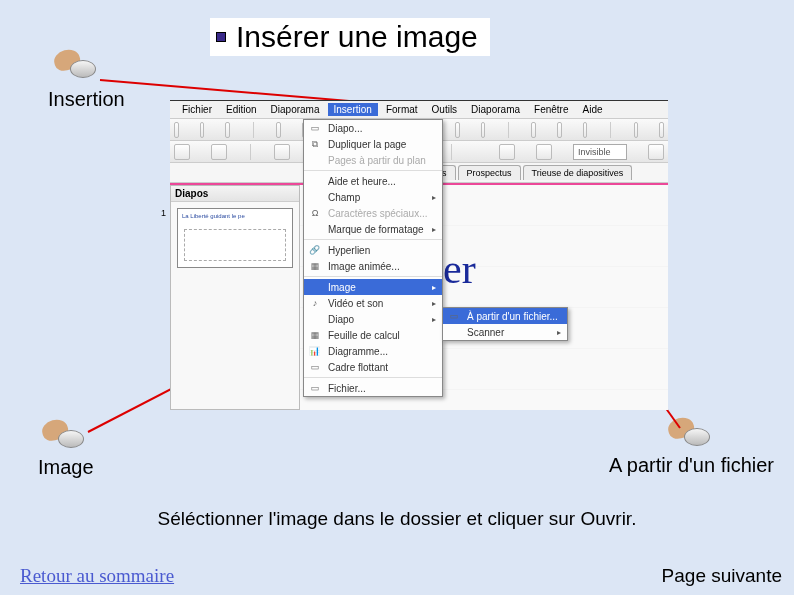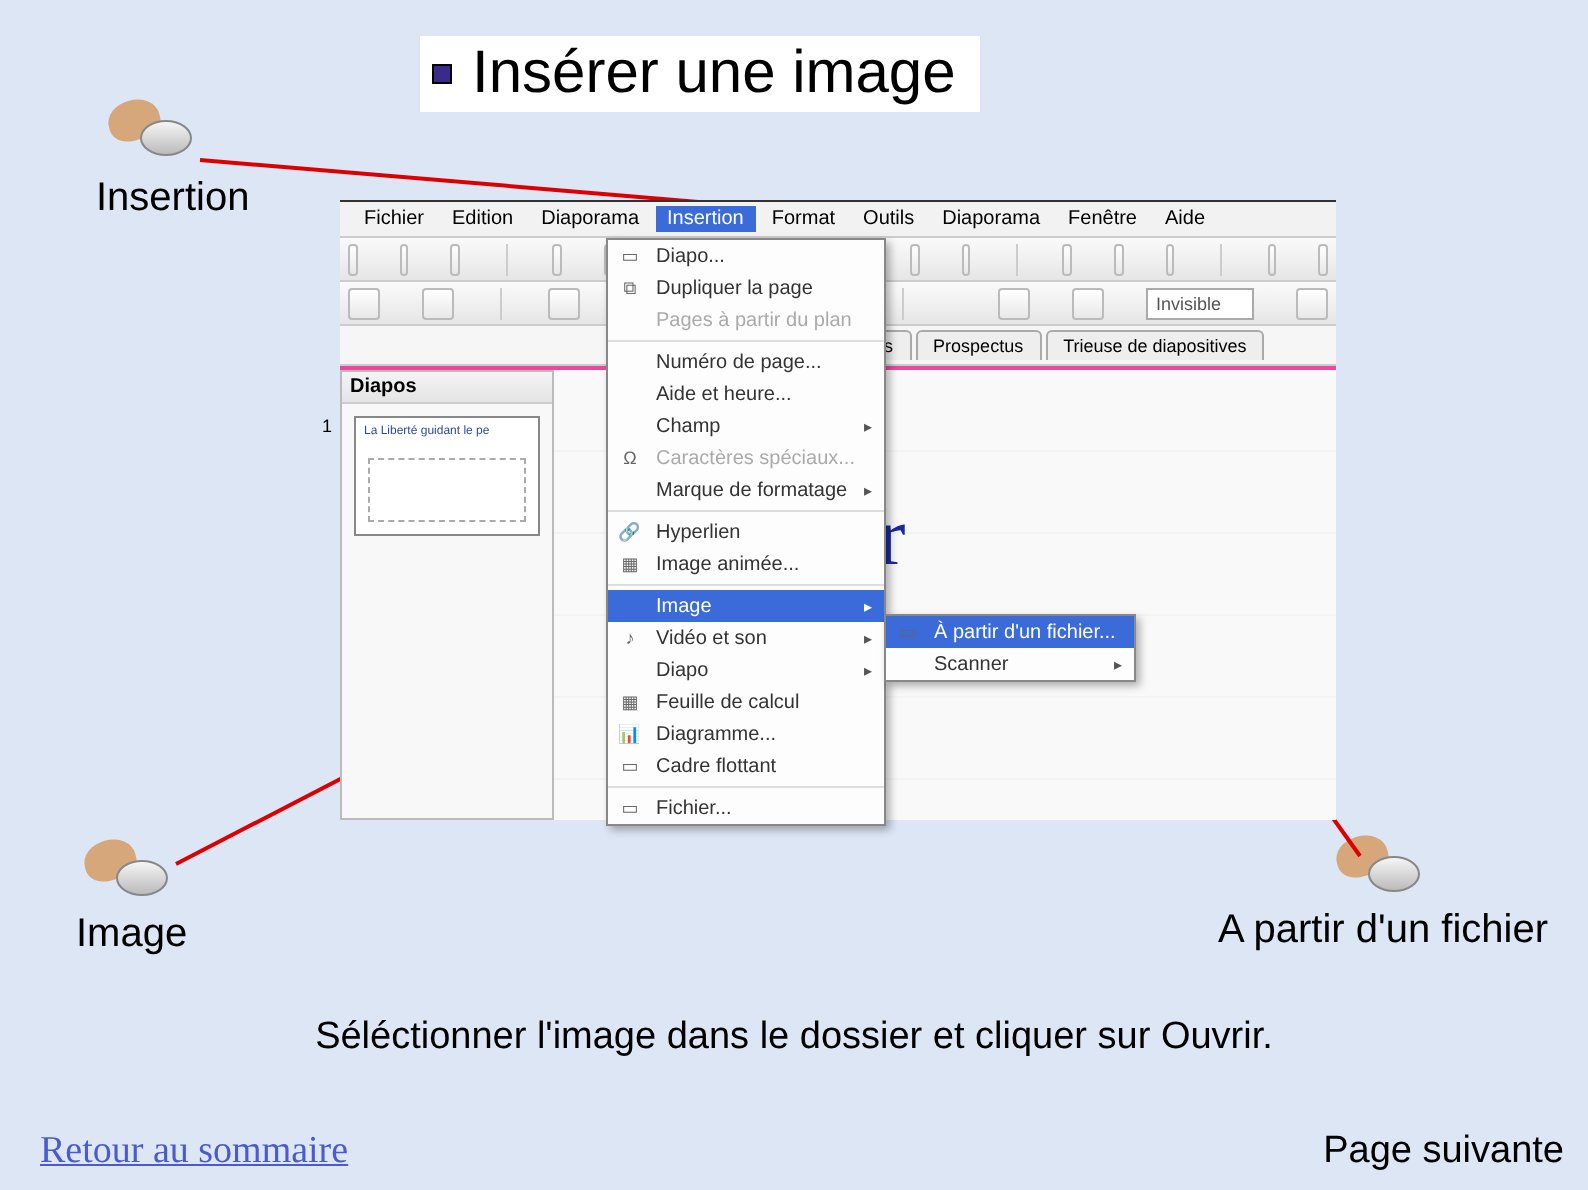--- a/index.html
+++ b/index.html
@@ -97,21 +97,21 @@
   .tb-field {
     height: 16px; border: 1px solid #aaa; background: #fff;
     font-size: 9px; padding: 0 4px; display: flex; align-items: center;
     color: #555;
   }
   .body-area {
     position: absolute; left: 0; top: 84px; right: 0; bottom: 0;
     display: flex;
   }
   .diapos-panel {
-    width: 107px;
+    width: 130px;
     border: 1px solid #bbb;
     background: #f8f8f8;
   }
   .diapos-title {
     font-size: 10px; font-weight: bold;
     padding: 2px 4px;
     border-bottom: 1px solid #ccc;
     background: linear-gradient(#f4f4f4,#e4e4e4);
   }
   .slide-thumb {
@@ -335,24 +335,20 @@
         <span class="ico">⧉</span>
         <span>Dupliquer la page</span>
       </div>
       <div class="dd-item disabled">
         <span class="ico"></span>
         <span>Pages à partir du plan</span>
       </div>
       <div class="dd-sep"></div>
       <div class="dd-item">
         <span class="ico"></span>
-        <span>Numéro de page...</span>
-      </div>
-      <div class="dd-item">
-        <span class="ico"></span>
         <span>Aide et heure...</span>
       </div>
       <div class="dd-item">
         <span class="ico"></span>
         <span>Champ</span>
         <span class="arrow">▸</span>
       </div>
       <div class="dd-item disabled">
         <span class="ico">Ω</span>
         <span>Caractères spéciaux...</span>

